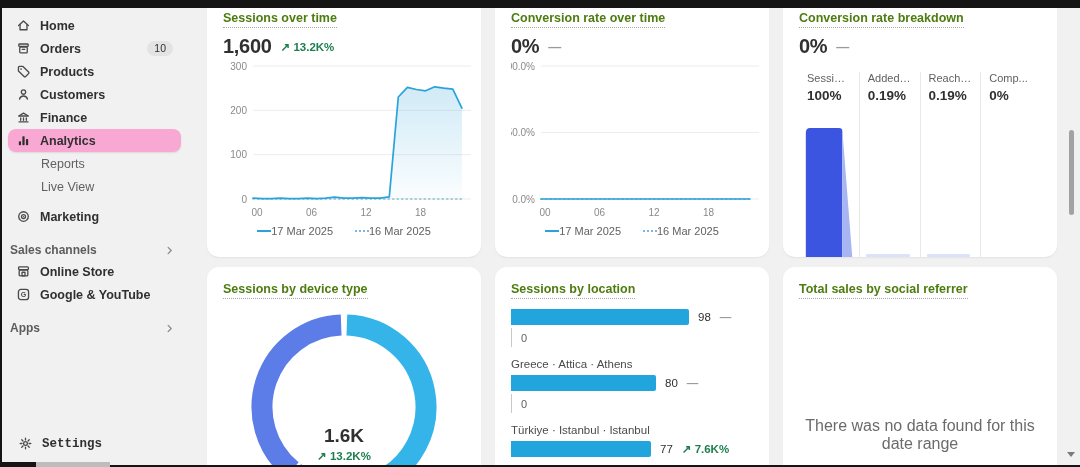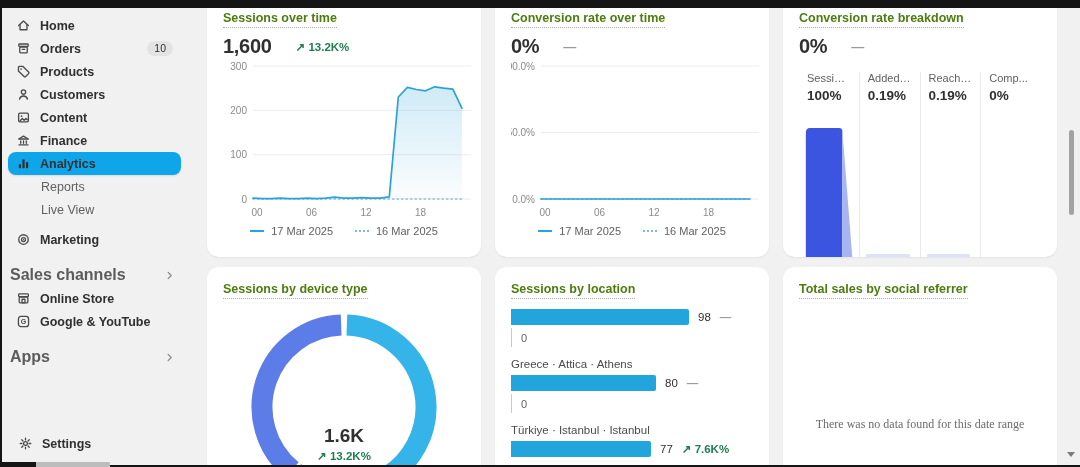--- a/index.html
+++ b/index.html
@@ -12,54 +12,54 @@
   .top-bar{position:absolute;left:0;top:0;width:1080px;height:8px;background:#151515;z-index:40;}
   .left-edge{position:absolute;left:0;top:0;width:2px;height:467px;background:#151515;z-index:40;}
   .bottom-line{position:absolute;left:0;bottom:0;width:1080px;height:2px;background:#151515;z-index:40;}
   .bottom-corner{position:absolute;left:0;bottom:0;width:36px;height:5px;background:#151515;z-index:41;}
   .bottom-corner2{position:absolute;left:36px;bottom:0;width:74px;height:5px;background:#bdbdbd;z-index:41;}
 
   
   .sidebar{position:absolute;left:2px;top:8px;width:187px;height:459px;box-sizing:border-box;padding:6px 8px 10px 6px;}
   .sb-item{display:flex;align-items:center;gap:9px;height:17px;padding:3px 8px;border-radius:8px;
     font-size:12.5px;font-weight:600;color:#303030;cursor:pointer;white-space:nowrap;}
-  .sb-item.selected{background:#0ea5e9;box-shadow:0 1px 2px rgba(0,0,0,.10);}
+  .sb-item.selected{background:#f9a8d4;box-shadow:0 1px 2px rgba(0,0,0,.10);}
   .sb-item.sub{padding-left:33px;color:#616161;font-weight:500;}
   .sb-item.gap{margin-top:7px;}
   .sb-icon{width:15px;height:15px;flex:0 0 15px;display:flex;align-items:center;justify-content:center;}
   .sb-icon svg{display:block;}
   .sb-badge{margin-left:auto;background:#e3e3e3;color:#303030;font-size:10.5px;font-weight:400;
     padding:1px 7px;border-radius:9px;line-height:13px;}
-  .sb-header{display:flex;align-items:center;justify-content:space-between;font-size:16px;font-weight:600;
+  .sb-header{display:flex;align-items:center;justify-content:space-between;font-size:12px;font-weight:600;
     color:#5c5c5c;padding:3px 6px 3px 2px;margin-top:12px;cursor:pointer;}
   .sb-header .chev{color:#8a8a8a;display:flex;}
-  .settings-row{position:absolute;left:8px;bottom:12px;width:170px;}
+  .settings-row{position:absolute;left:8px;bottom:12px;width:170px;font-family:Liberation Mono, monospace;}
 
   
   .card{position:absolute;background:#fff;border-radius:12px;box-shadow:0 1px 2px rgba(0,0,0,.06);
     box-sizing:border-box;padding:12px 16px;z-index:5;}
   #card-sessions   {left:207px;top:-6px;width:274px;height:263px;padding-top:14px;}
   #card-conversion {left:495px;top:-6px;width:274px;height:263px;padding-top:14px;}
   #card-breakdown  {left:783px;top:-6px;width:274px;height:263px;padding-top:14px;}
   #card-device     {left:207px;top:267px;width:274px;height:240px;}
   #card-location   {left:495px;top:267px;width:274px;height:240px;}
   #card-social     {left:783px;top:267px;width:274px;height:240px;}
 
   .card-title{display:inline-block;font-size:12.5px;font-weight:700;color:#4d7c0f;
     border-bottom:1.5px dotted #ababab;padding-bottom:2px;cursor:pointer;line-height:14px;}
-  .metric-row{margin-top:7px;display:flex;align-items:center;gap:24px;}
+  .metric-row{margin-top:7px;display:flex;align-items:center;gap:9px;}
   .metric-value{font-size:20px;font-weight:700;letter-spacing:-.3px;color:#303030;}
   .metric-change{font-size:11.5px;font-weight:700;}
   .metric-change.up{color:#1d7f4f;}
   .metric-change.flat{color:#9a9a9a;font-size:13px;}
 
   .chart-svg{display:block;margin-top:4px;}
   .legend{display:flex;justify-content:center;align-items:center;gap:22px;margin-top:3px;
     font-size:11px;color:#616161;}
-  .legend-item{display:flex;align-items:center;gap:7px;}
+  .legend-item{display:flex;align-items:center;}
   .sw-solid{width:14px;height:0;border-top:2px solid #2aa2da;}
   .sw-dotted{width:14px;height:0;border-top:2px dotted #7fb6d9;}
 
   
   .fn-cols{display:flex;margin-top:14px;height:185px;}
   .fn-col{flex:1;min-width:0;padding:0 8px;position:relative;box-sizing:border-box;}
   .fn-col + .fn-col{border-left:1px solid #e9e9e9;}
   .fn-label{font-size:11px;color:#616161;white-space:nowrap;overflow:hidden;text-overflow:ellipsis;}
   .fn-pct{font-size:13.5px;font-weight:700;color:#303030;margin-top:4px;}
   .fn-chart{position:absolute;left:6px;right:4px;top:55px;bottom:0;}
@@ -78,21 +78,21 @@
   .loc-row:first-child{margin-top:8px;}
   .loc-label{font-size:11.5px;color:#4a4a4a;margin-bottom:5px;}
   .loc-bar-row{display:flex;align-items:center;gap:9px;height:16px;}
   .loc-bar{height:16px;background:#22a5dc;border-radius:0 2px 2px 0;flex:0 0 auto;}
   .loc-val{font-size:11.5px;color:#303030;}
   .loc-change{font-size:11.5px;color:#9a9a9a;font-weight:700;}
   .loc-change.up{color:#1d7f4f;}
   .loc-prev{margin-top:3px;border-left:1px solid #c9c9c9;height:19px;display:flex;align-items:center;
     gap:6px;padding-left:9px;font-size:11px;color:#616161;}
 
-  .empty-msg{text-align:center;margin-top:118px;font-size:12px;color:#6b6b6b;font-family:Liberation Serif, serif;}
+  .empty-msg{text-align:center;margin-top:118px;font-size:16px;color:#6b6b6b;}
 
   
   .scroll-thumb{position:absolute;left:1069px;top:130px;width:5px;height:85px;background:#a2a2a2;
     border-radius:3px;z-index:45;cursor:pointer;}
   .scroll-down-arrow{position:absolute;left:1067px;top:452px;width:0;height:0;z-index:45;
     border-left:4px solid transparent;border-right:4px solid transparent;border-top:5px solid #7a7a7a;cursor:pointer;}
 </style>
 </head>
 <body>
 
@@ -134,30 +134,20 @@
         <span>Products</span>
       </div>
       <div class="sb-item">
         <span class="sb-icon">
           <svg width="15" height="15" viewBox="0 0 16 16" fill="none" stroke="#4a4a4a" stroke-width="1.4" stroke-linecap="round" stroke-linejoin="round">
             <circle cx="8" cy="5.4" r="2.3"></circle>
             <path d="M3.8 13a4.3 4.3 0 0 1 8.4 0"></path>
           </svg>
         </span>
         <span>Customers</span>
-      </div>
-      <div class="sb-item">
-        <span class="sb-icon">
-          <svg width="15" height="15" viewBox="0 0 16 16" fill="none" stroke="#4a4a4a" stroke-width="1.4" stroke-linecap="round" stroke-linejoin="round">
-            <rect x="2.8" y="3.4" width="10.4" height="9.2" rx="1.4"></rect>
-            <circle cx="5.9" cy="6.6" r="0.9" fill="#4a4a4a" stroke="none"></circle>
-            <path d="M4.4 11.4l2.4-2.4 1.9 1.9 1.9-1.9 1.4 1.4"></path>
-          </svg>
-        </span>
-        <span>Content</span>
       </div>
       <div class="sb-item">
         <span class="sb-icon">
           <svg width="15" height="15" viewBox="0 0 16 16" fill="none" stroke="#4a4a4a" stroke-width="1.4" stroke-linecap="round" stroke-linejoin="round">
             <path d="M2.9 6.4 8 3.4l5.1 3"></path>
             <path d="M3.4 6.4h9.2"></path>
             <path d="M5 8.4v2.6M8 8.4v2.6M11 8.4v2.6"></path>
             <path d="M3.2 12.6h9.6"></path>
           </svg>
         </span>

